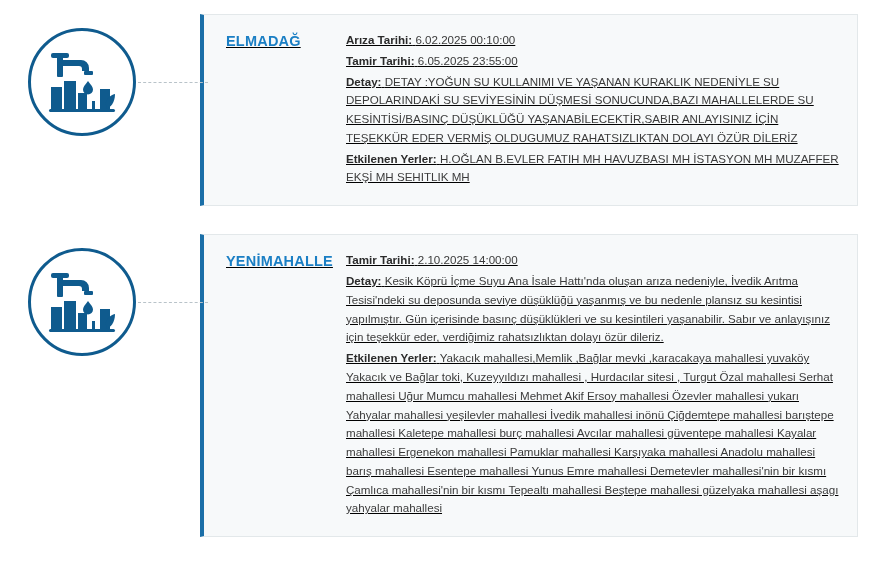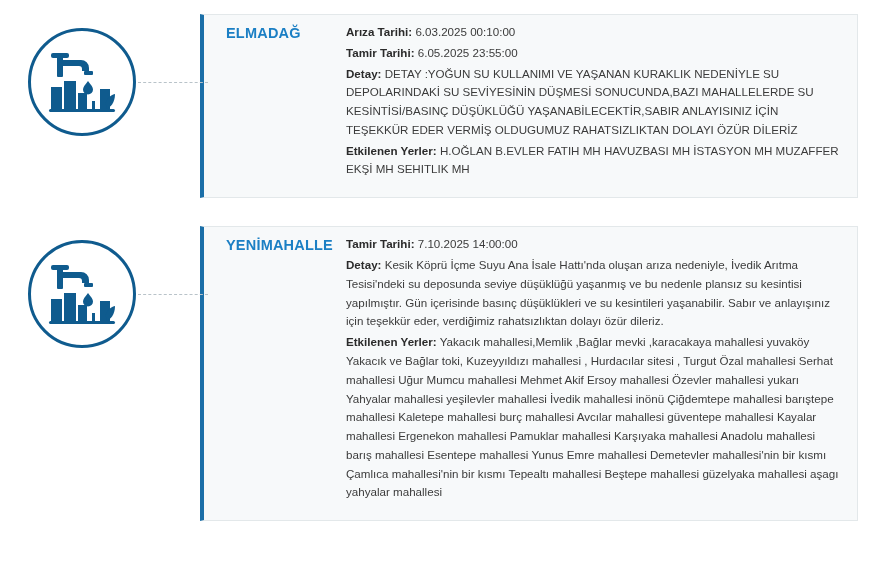--- a/index.html
+++ b/index.html
@@ -61,22 +61,23 @@
   .connector.low { top: 68px; }
 
   
   .card {
     flex: 1 1 auto;
     margin-right: 22px;
     background: #f7f9fa;
     border: 1px solid #e3e8ea;
     border-left: 4px solid #1b6fa8;
     display: flex;
-    padding: 8px 18px 16px 14px;
+    padding: 16px 18px 16px 14px;
     min-height: 60px;
+    text-decoration: underline;
   }
   .city {
     flex: 0 0 128px;
     color: #1b7fc4;
     font-weight: bold;
     font-size: 14.5px;
     letter-spacing: 0.2px;
     padding-top: 2px;
     padding-left: 8px;
   }
@@ -130,21 +131,21 @@
         </svg>
       </div>
       <div class="connector"></div>
     </div>
 
     <div class="card">
       <div class="city">ELMADAĞ</div>
       <div class="details">
         <p>
           <span class="lbl">Arıza Tarihi:</span>
-          <span class="val">6.03.2025 00:10:00</span>
+          <span class="val">6.02.2025 00:10:00</span>
         </p>
         <p>
           <span class="lbl">Tamir Tarihi:</span>
           <span class="val">6.05.2025 23:55:00</span>
         </p>
         <p>
           <span class="lbl">Detay:</span>
           <span class="val">DETAY :YOĞUN SU KULLANIMI VE YAŞANAN KURAKLIK NEDENİYLE SU DEPOLARINDAKİ SU SEVİYESİNİN DÜŞMESİ SONUCUNDA,BAZI MAHALLELERDE SU KESİNTİSİ/BASINÇ DÜŞÜKLÜĞÜ YAŞANABİLECEKTİR,SABIR ANLAYISINIZ İÇİN TEŞEKKÜR EDER VERMİŞ OLDUGUMUZ RAHATSIZLIKTAN DOLAYI ÖZÜR DİLERİZ</span>
         </p>
         <p>
@@ -177,21 +178,21 @@
         </svg>
       </div>
       <div class="connector low"></div>
     </div>
 
     <div class="card">
       <div class="city">YENİMAHALLE</div>
       <div class="details">
         <p>
           <span class="lbl">Tamir Tarihi:</span>
-          <span class="val">7.10.2025 14:00:00</span>
+          <span class="val">2.10.2025 14:00:00</span>
         </p>
         <p>
           <span class="lbl">Detay:</span>
           <span class="val">Kesik Köprü İçme Suyu Ana İsale Hattı'nda oluşan arıza nedeniyle, İvedik Arıtma Tesisi'ndeki su deposunda seviye düşüklüğü yaşanmış ve bu nedenle plansız su kesintisi yapılmıştır. Gün içerisinde basınç düşüklükleri ve su kesintileri yaşanabilir. Sabır ve anlayışınız için teşekkür eder, verdiğimiz rahatsızlıktan dolayı özür dileriz.</span>
         </p>
         <p>
           <span class="lbl">Etkilenen Yerler:</span>
           <span class="val">Yakacık mahallesi,Memlik ,Bağlar mevki ,karacakaya mahallesi yuvaköy Yakacık ve Bağlar toki, Kuzeyyıldızı mahallesi , Hurdacılar sitesi , Turgut Özal mahallesi Serhat mahallesi Uğur Mumcu mahallesi Mehmet Akif Ersoy mahallesi Özevler mahallesi yukarı Yahyalar mahallesi yeşilevler mahallesi İvedik mahallesi inönü Çiğdemtepe mahallesi barıştepe mahallesi Kaletepe mahallesi burç mahallesi Avcılar mahallesi güventepe mahallesi Kayalar mahallesi Ergenekon mahallesi Pamuklar mahallesi Karşıyaka mahallesi Anadolu mahallesi barış mahallesi Esentepe mahallesi Yunus Emre mahallesi Demetevler mahallesi'nin bir kısmı Çamlıca mahallesi'nin bir kısmı Tepealtı mahallesi Beştepe mahallesi güzelyaka mahallesi aşagı yahyalar mahallesi</span>
         </p>
       </div>

